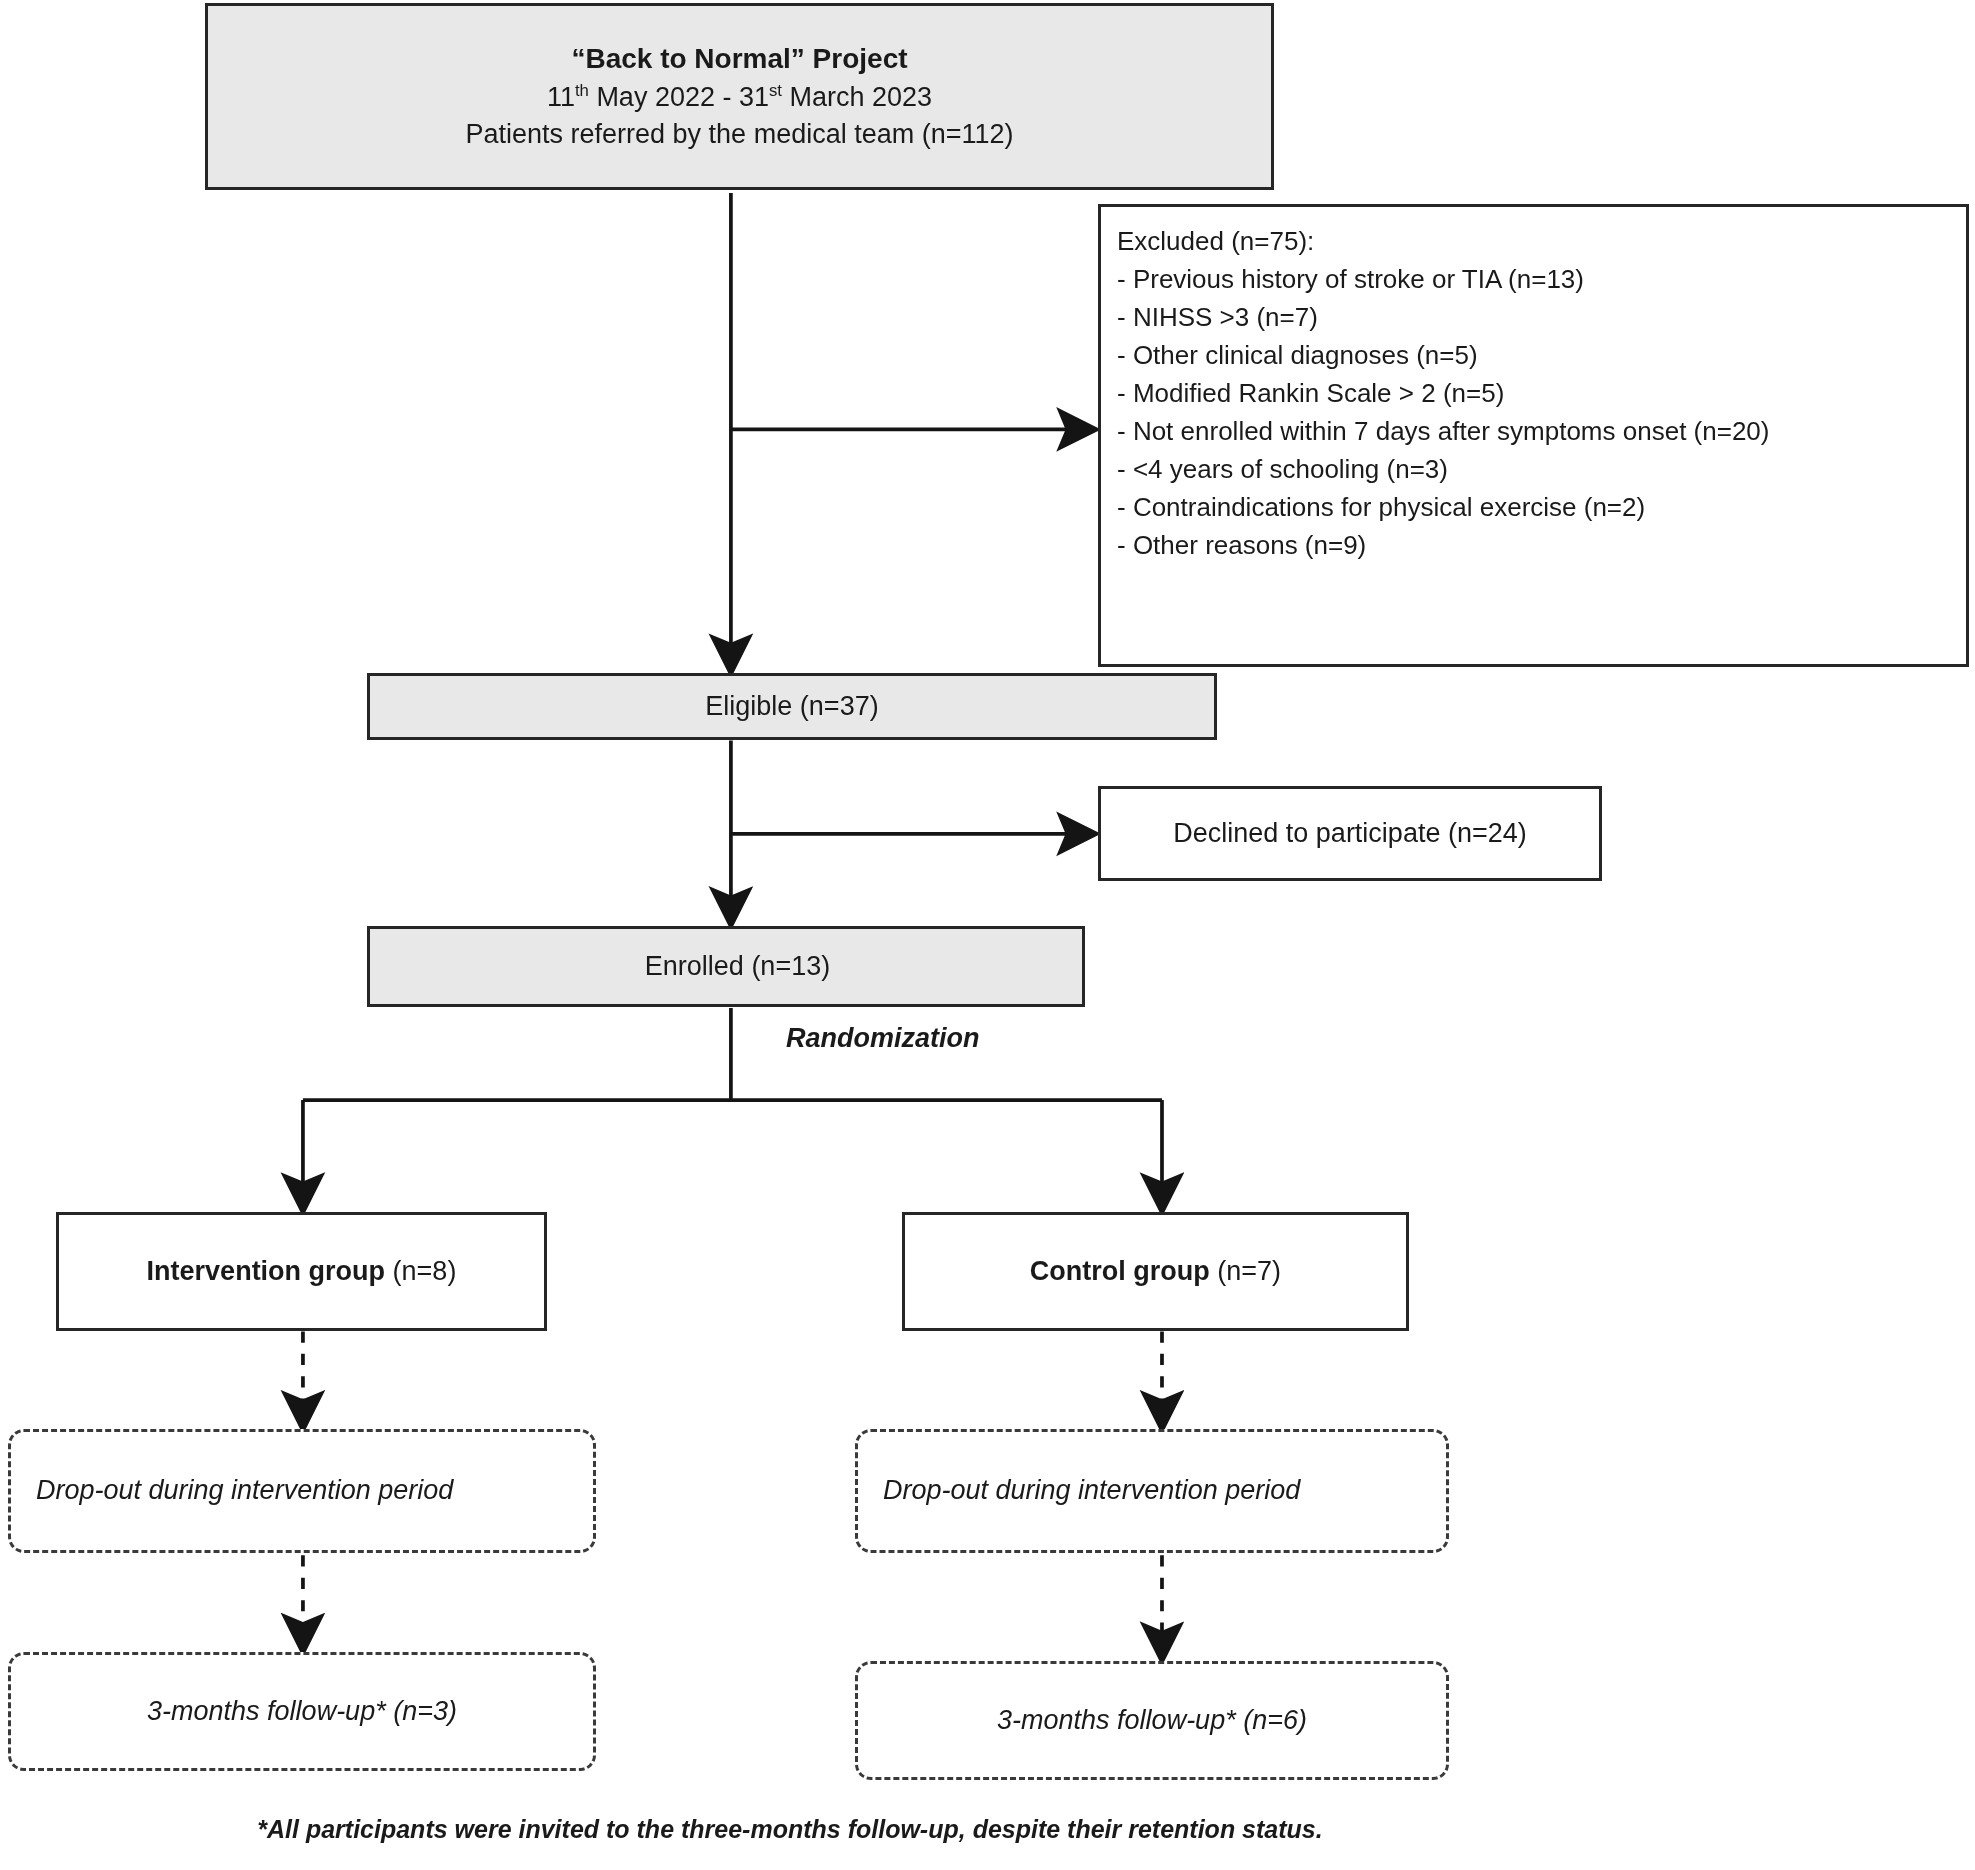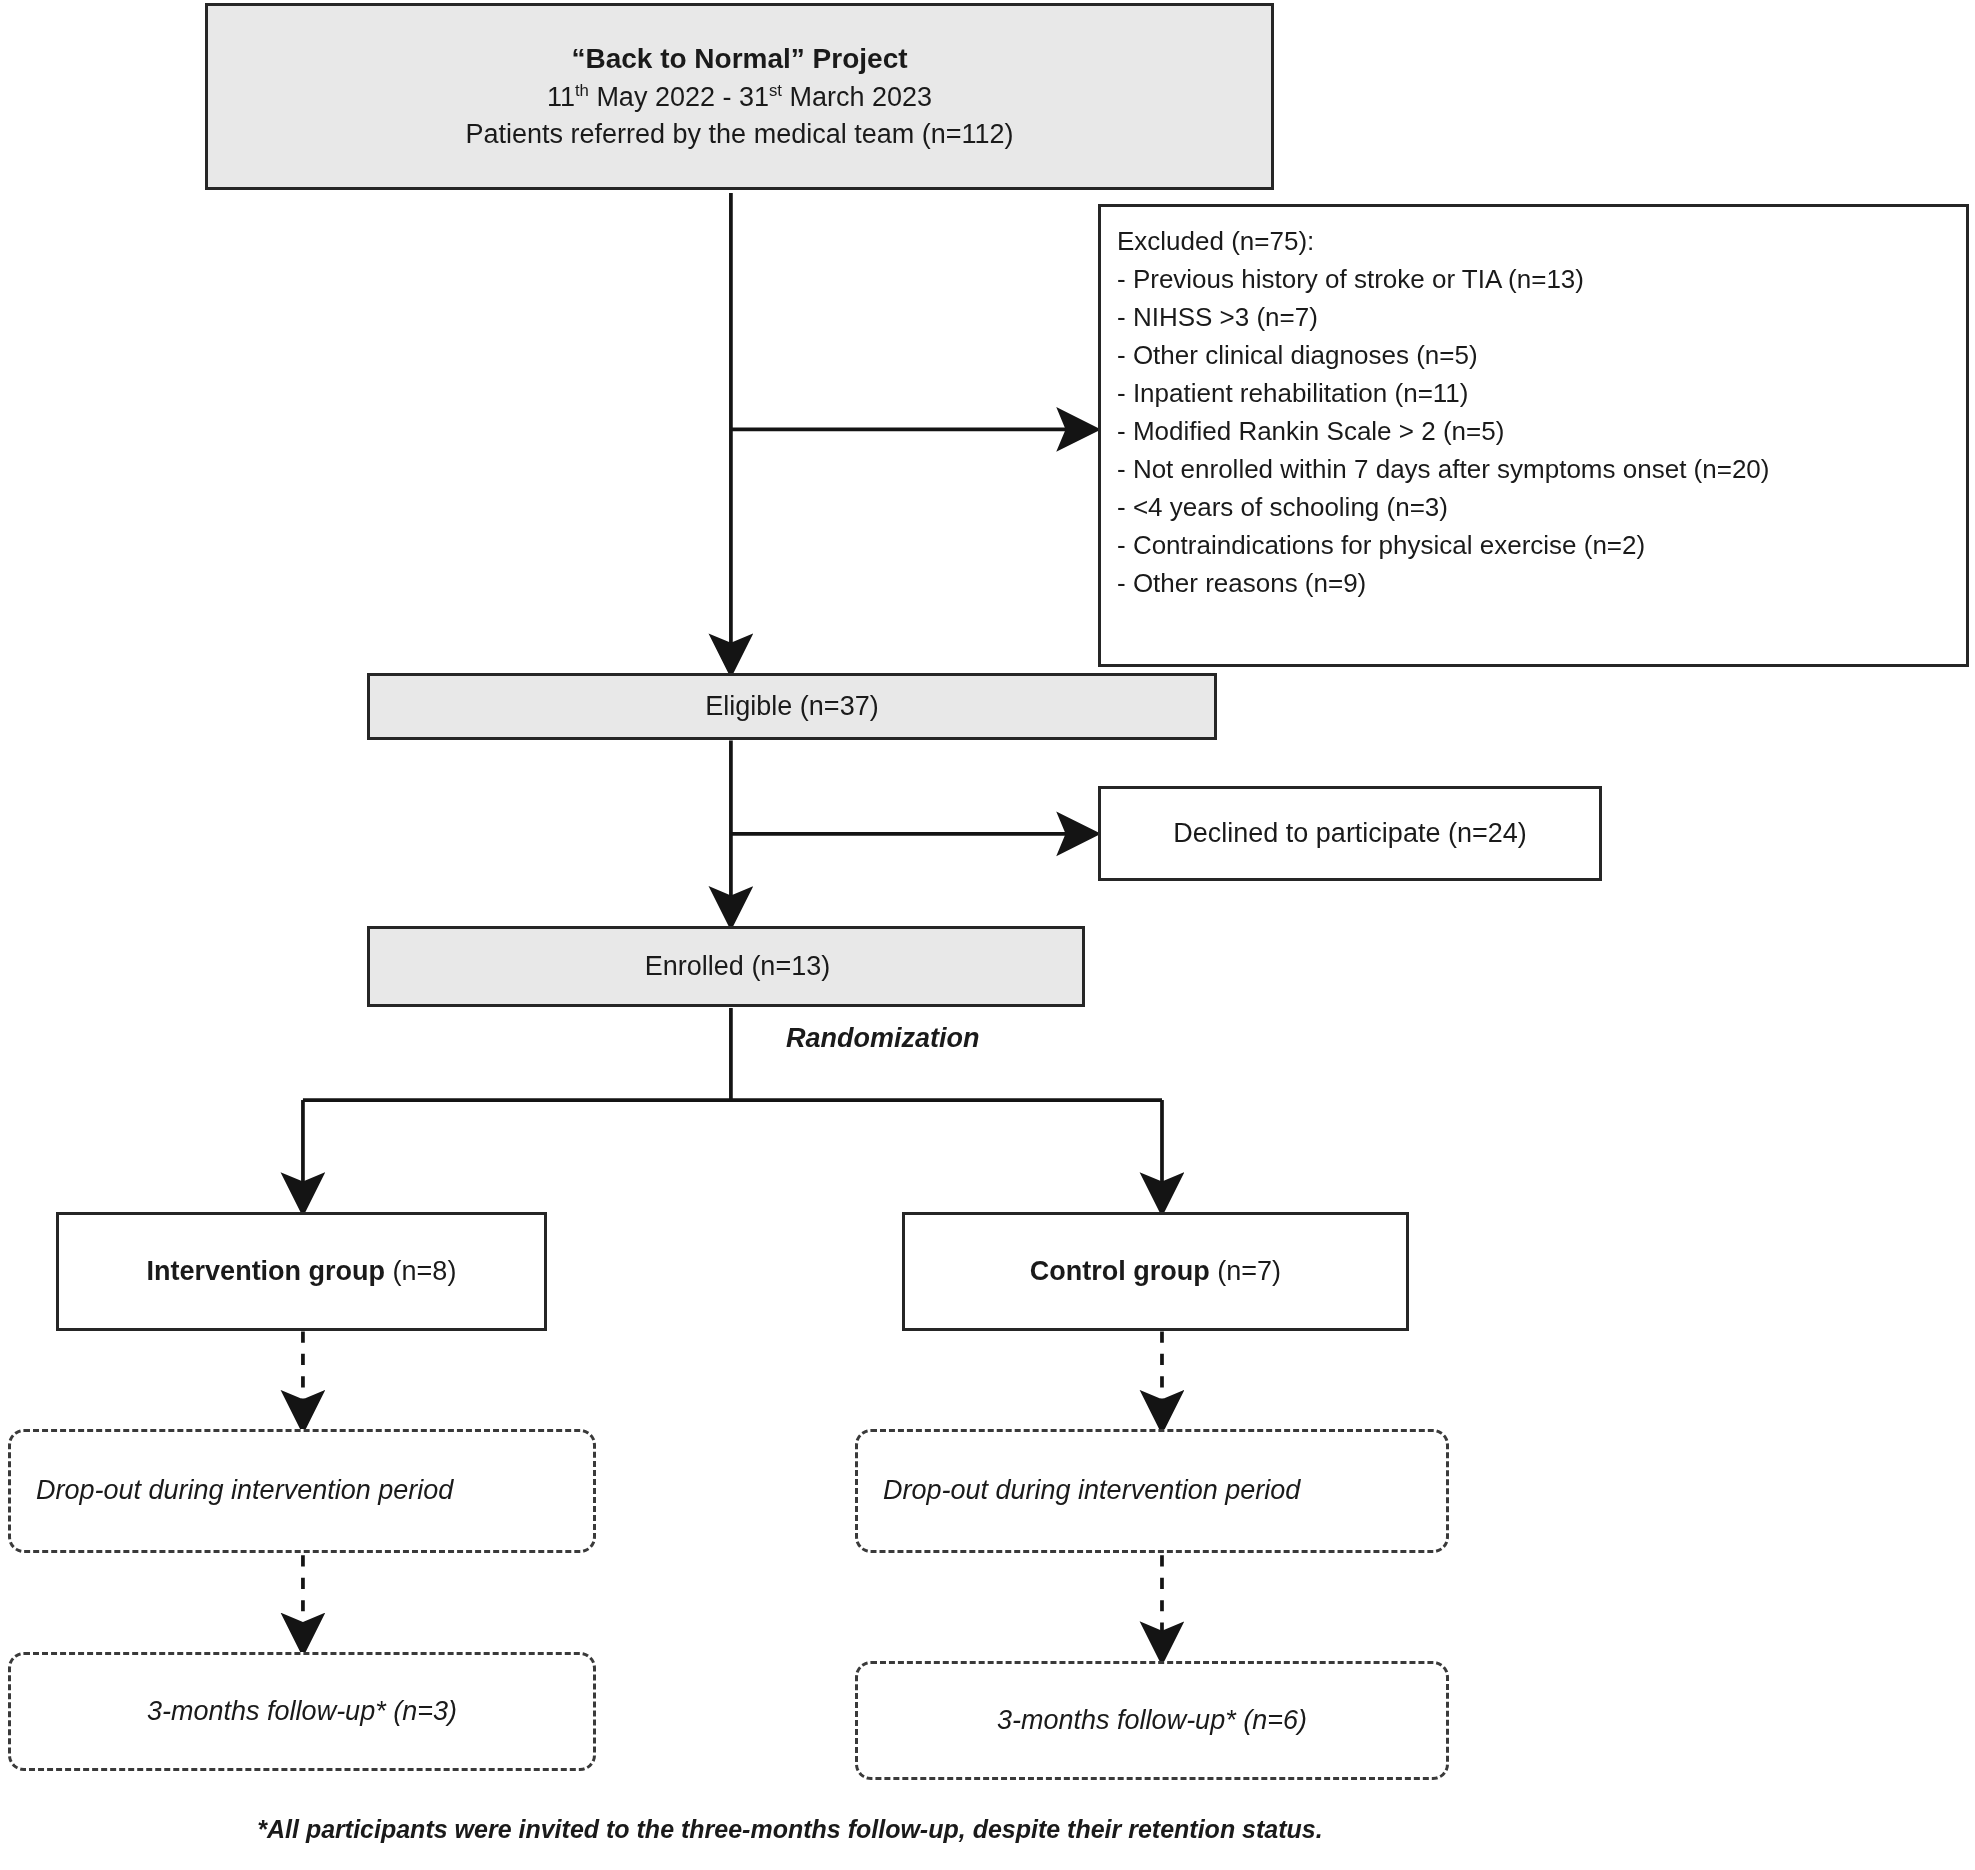--- a/index.html
+++ b/index.html
@@ -154,21 +154,20 @@
     <div class="f-sub line2"><span>11</span><sup>th</sup><span> May 2022 - 31</span><sup>st</sup><span> March 2023</span></div>
     <div class="f-sub line3">Patients referred by the medical team (n=112)</div>
   </div>
 
   <div class="node solid left-align pad-list" style="left:1098px; top:204px; width:871px; height:463px; justify-content:flex-start;padding-left:16px;">
     <div class="f-list">
       <span class="li">Excluded (n=75):</span>
       <span class="li">- Previous history of stroke or TIA (n=13)</span>
       <span class="li">- NIHSS &gt;3 (n=7)</span>
       <span class="li">- Other clinical diagnoses (n=5)</span>
-      <span class="li">- Inpatient rehabilitation (n=11)</span>
       <span class="li">- Modified Rankin Scale &gt; 2 (n=5)</span>
       <span class="li">- Not enrolled within 7 days after symptoms onset (n=20)</span>
       <span class="li">- &lt;4 years of schooling (n=3)</span>
       <span class="li">- Contraindications for physical exercise (n=2)</span>
       <span class="li">- Other reasons (n=9)</span>
     </div>
   </div>
 
   <div class="node solid shaded" style="left:367px; top:673px; width:850px; height:67px;">
     <div class="f-box">Eligible (n=37)</div>

